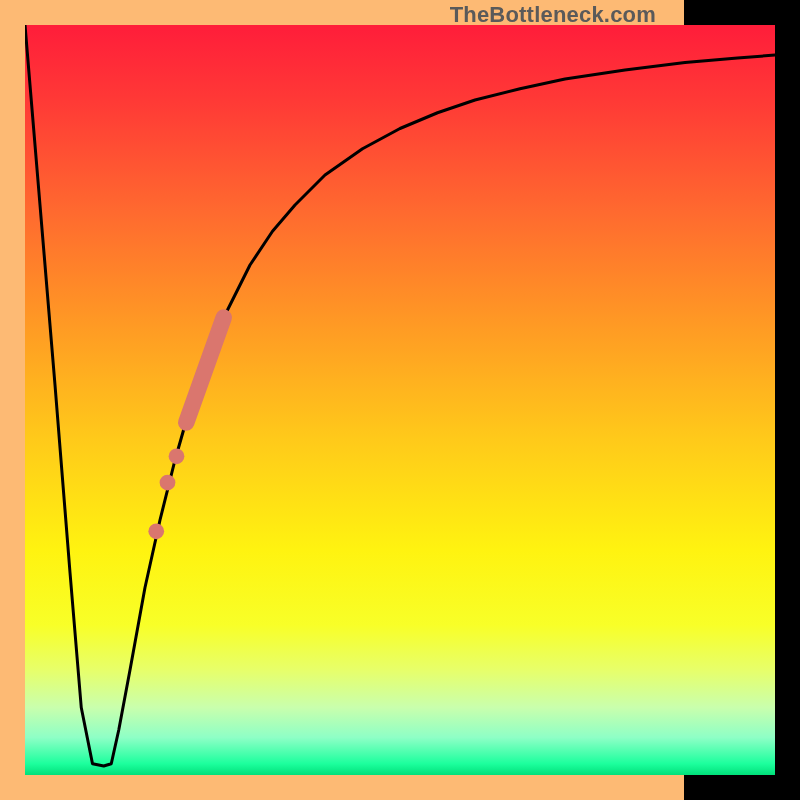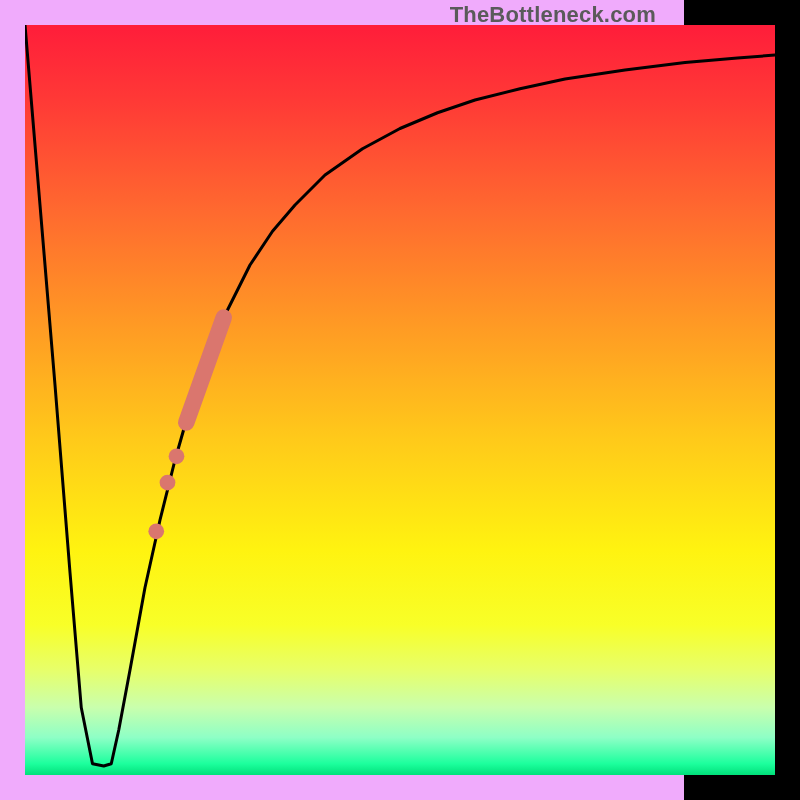--- a/index.html
+++ b/index.html
@@ -7,21 +7,21 @@
     padding: 0;
     width: 800px;
     height: 800px;
     overflow: hidden;
     background: #000;
     font-family: Arial, Helvetica, sans-serif;
   }
   .frame {
     width: 684px;
     height: 800px;
-    background: #f0abfc;
+    background: #fdba74;
     position: relative;
   }
   .plot-area {
     position: absolute;
     left: 25px;
     top: 25px;
     width: 750px;
     height: 750px;
   }
   .watermark {

